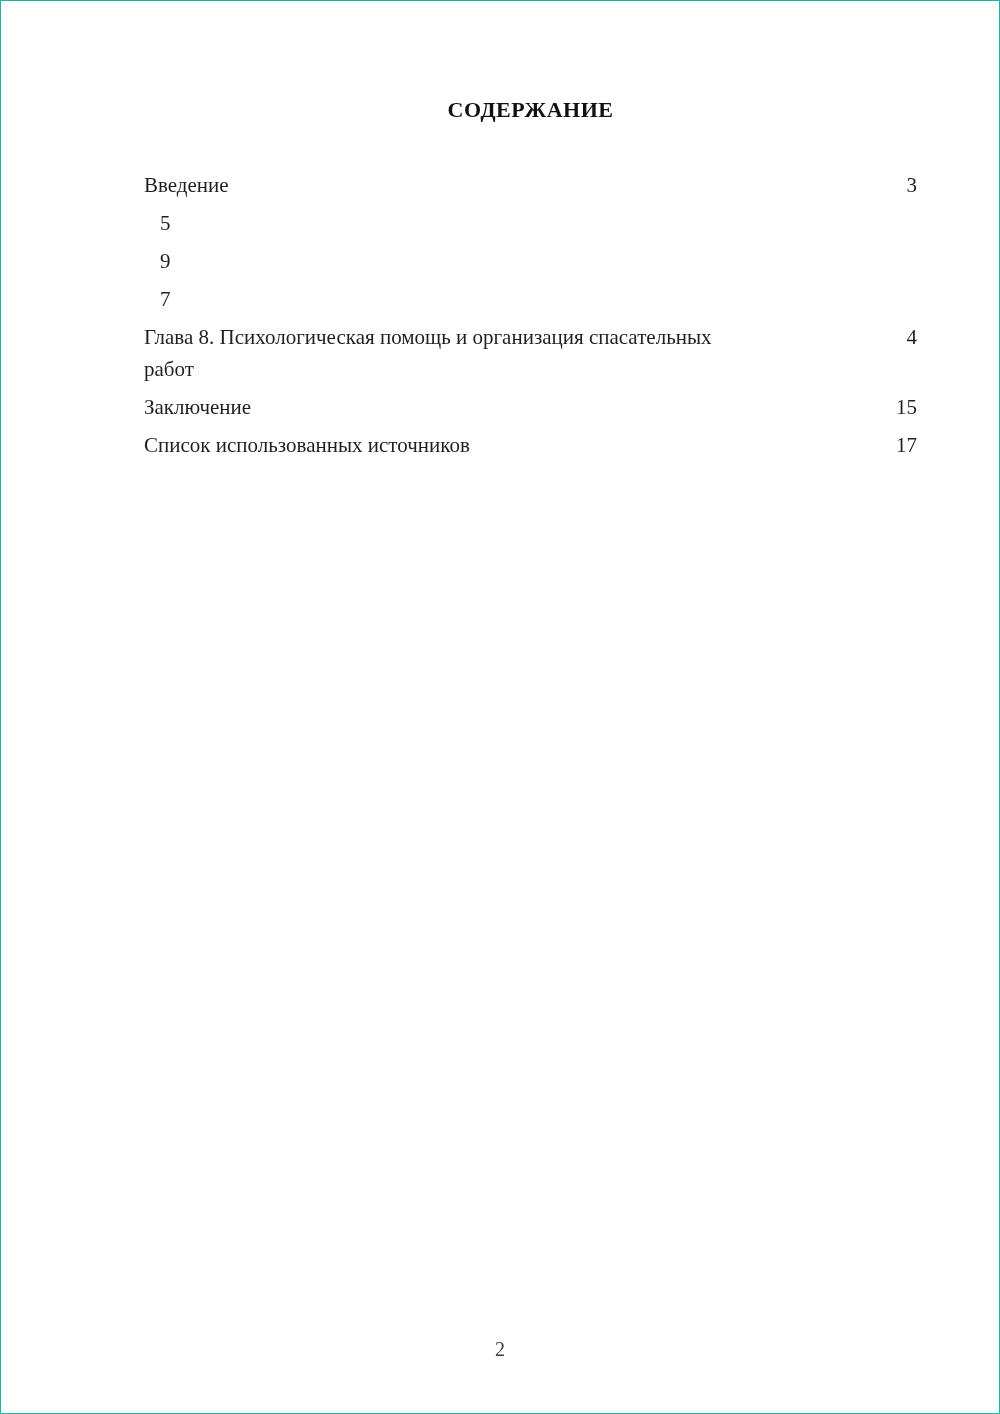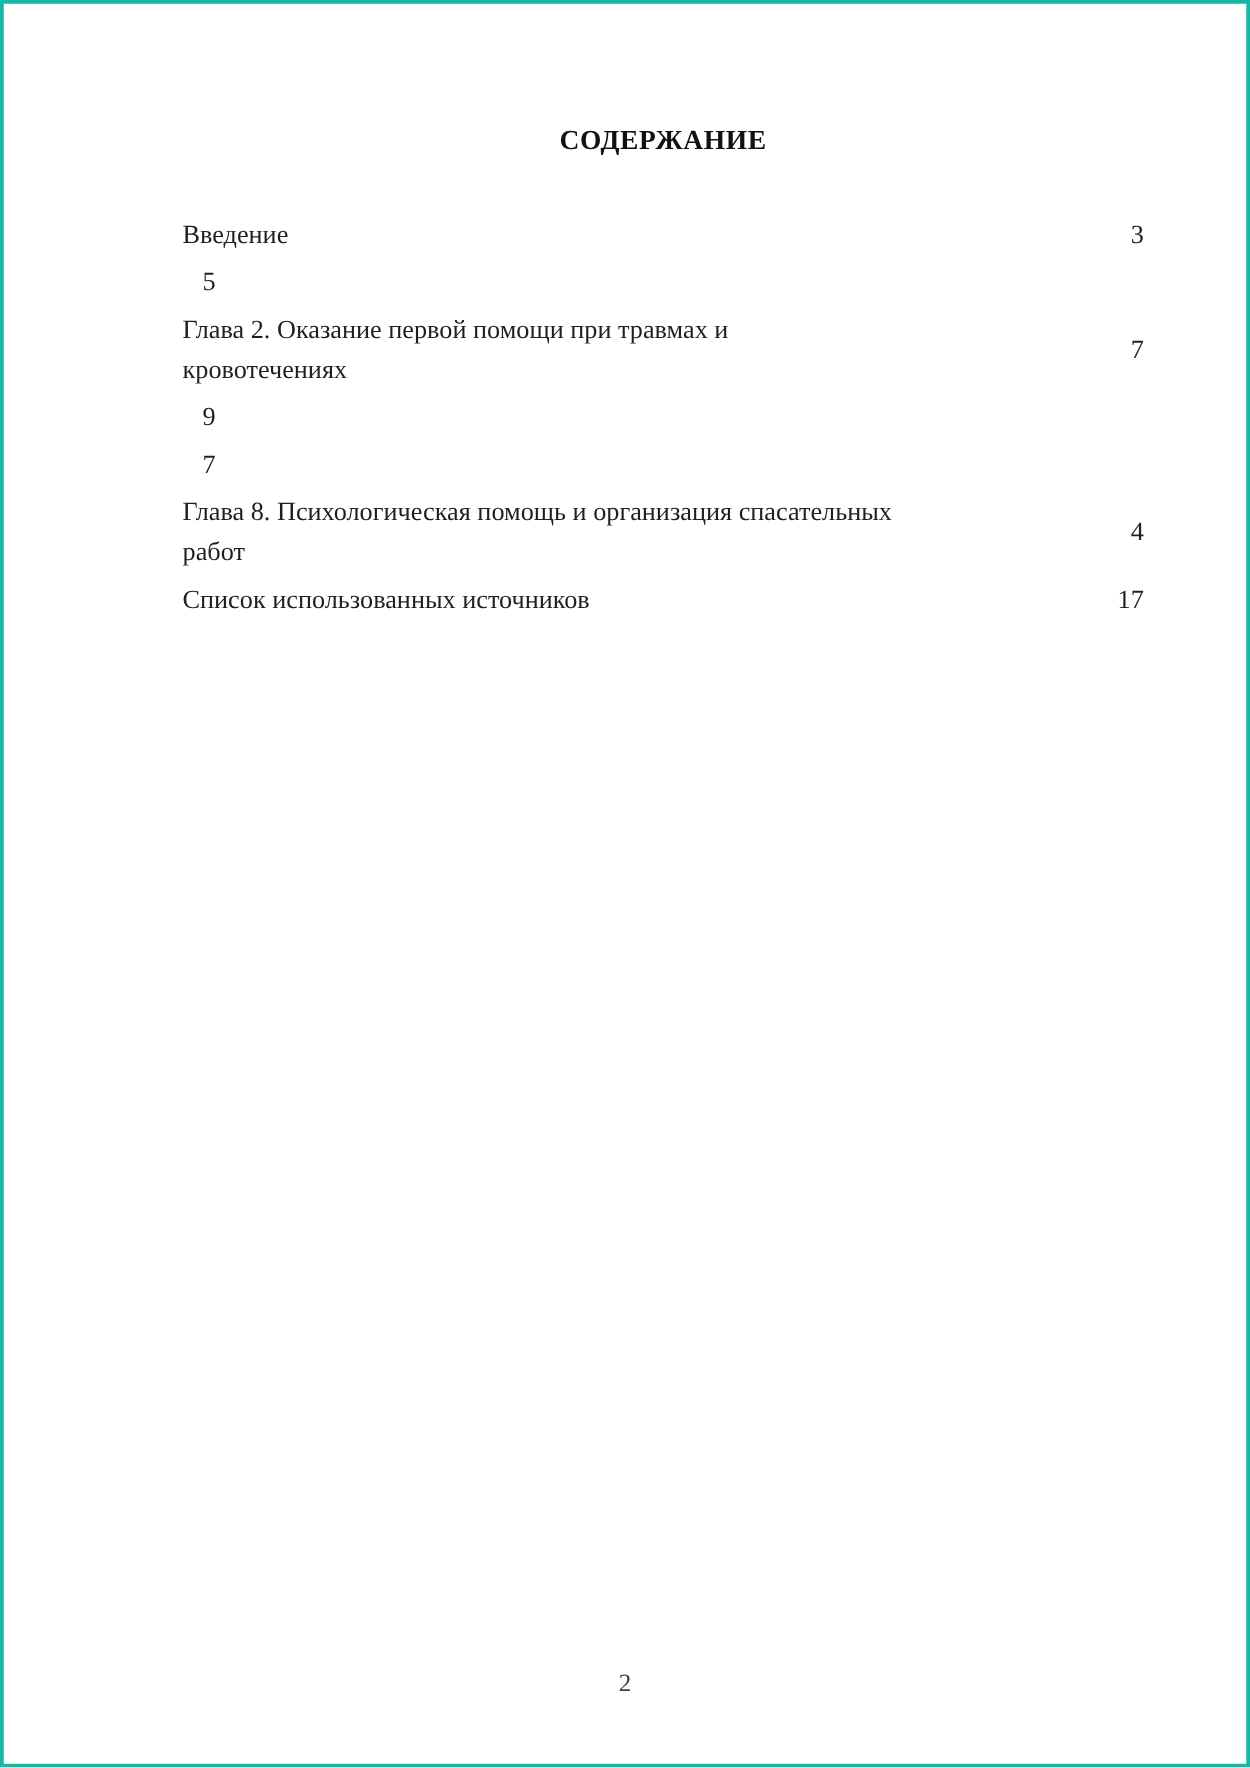--- a/index.html
+++ b/index.html
@@ -6,39 +6,39 @@
   html, body {
     background: #ffffff;
     font-family: "Liberation Serif", "DejaVu Serif", serif;
   }
   .page {
     position: relative;
     width: 1000px;
     height: 1414px;
     margin: 0 auto;
     background: #ffffff;
-    border: 3px solid #14b8a6;
+    border: 1px solid #14b8a6;
     padding: 96px 82px 11px 143px;
     color: #1f1f1f;
   }
   .doc-title {
     text-align: center;
     font-weight: bold;
     font-size: 22px;
     letter-spacing: 0.5px;
     margin-bottom: 46px;
     color: #111;
   }
   .toc {
     width: 100%;
   }
   .toc-row {
     display: flex;
     justify-content: space-between;
-    align-items: center;
+    align-items: flex-start;
     margin-bottom: 6px;
   }
   .toc-label {
     display: block;
     max-width: 690px;
     font-size: 21px;
     line-height: 32px;
     white-space: pre-line;
   }
   .toc-page {
@@ -69,40 +69,39 @@
 
     <div class="toc-row">
       <span class="toc-label">Введение</span>
       <span class="toc-page">3</span>
     </div>
 
     <div class="toc-row">
       <span class="toc-page">5</span>
     </div>
 
-    <div class="toc-row">
-      <span class="toc-label">Глава 2. Оказание первой помощи при травмах и
-кровотечениях</span>
-      <span class="toc-page">7</span>
-    </div>
 
     <div class="toc-row">
       <span class="toc-page">9</span>
     </div>
 
     <div class="toc-row">
       <span class="toc-page">7</span>
     </div>
 
     <div class="toc-row">
       <span class="toc-label">Глава 8. Психологическая помощь и организация спасательных
 работ</span>
       <span class="toc-page">4</span>
     </div>
 
+    <div class="toc-row">
+      <span class="toc-label">Заключение</span>
+      <span class="toc-page">15</span>
+    </div>
 
     <div class="toc-row">
       <span class="toc-label">Список использованных источников</span>
       <span class="toc-page">17</span>
     </div>
 
   </div>
 
   <div class="footer-page-number">2</div>
 

